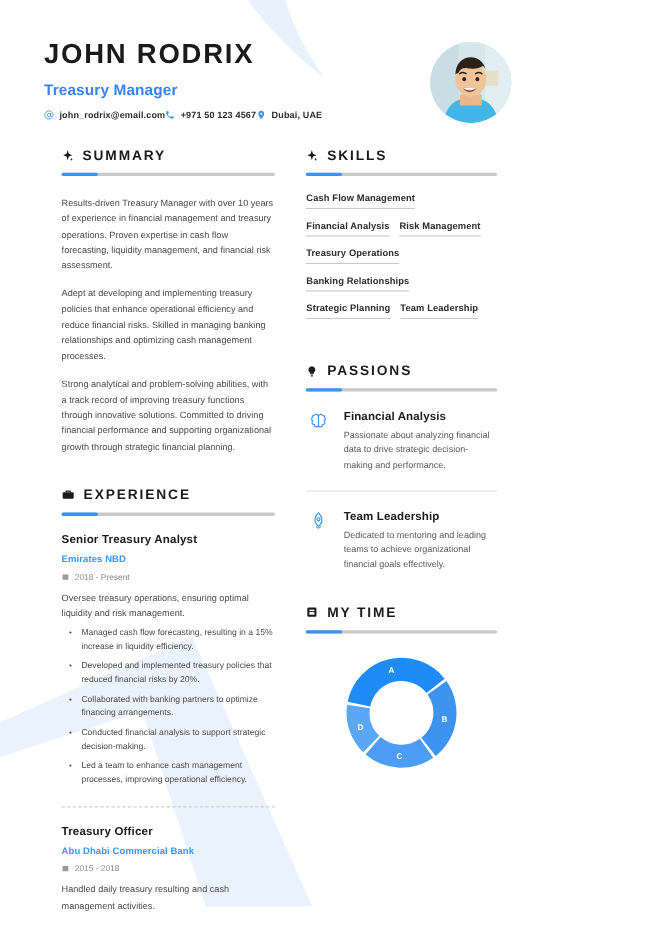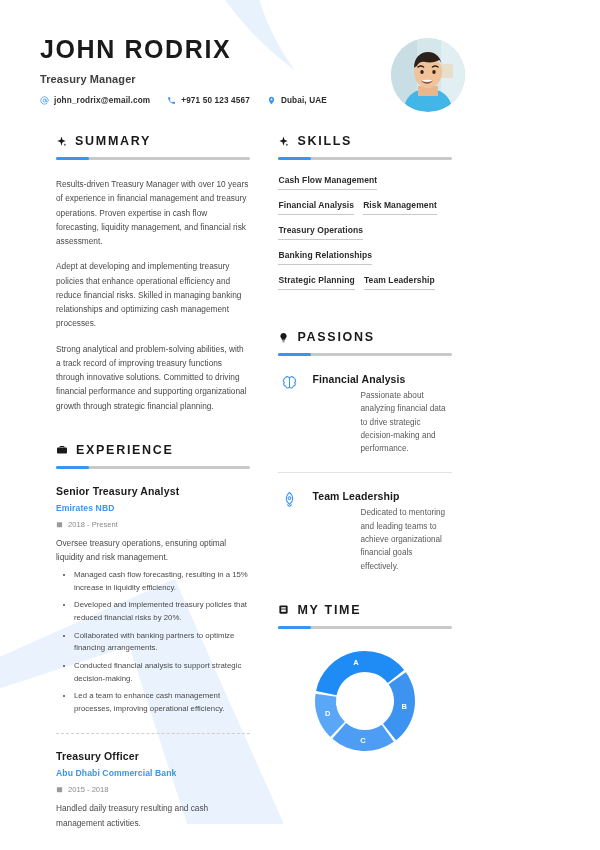--- a/index.html
+++ b/index.html
@@ -86,31 +86,30 @@
   }
   .name {
     font-size: 25px;
     font-weight: bold;
     letter-spacing: 1.6px;
     color: #1a1a1a;
     margin: 0;
     line-height: 1.1;
   }
   .job-title {
-    font-size: 11px;
-    font-weight: bold;
-    color: #404040;
+    font-size: 14px;
+    font-weight: bold;
+    color: #3b82f6;
     margin-top: 9px;
     letter-spacing: 0.1px;
   }
   .contact-row {
     display: flex;
     align-items: center;
     margin-top: 11px;
-    gap: 17px;
   }
   .contact-item {
     display: flex;
     align-items: center;
     font-size: 8.2px;
     color: #2b2b2b;
     font-weight: bold;
     letter-spacing: 0.15px;
   }
   .contact-item .ci {
@@ -279,21 +278,20 @@
     font-size: 10.5px;
     font-weight: bold;
     color: #1a1a1a;
     letter-spacing: 0.1px;
   }
   .passion-text {
     font-size: 8.2px;
     line-height: 1.62;
     color: #5a5a5a;
     margin-top: 4px;
-    margin-left: 48px;
   }
   .passion-sep {
     border: none;
     border-top: 1px solid #e2e2e2;
     margin: 17px 0 0 0;
   }
 
   
   .donut-wrap {
     margin-top: 18px;

